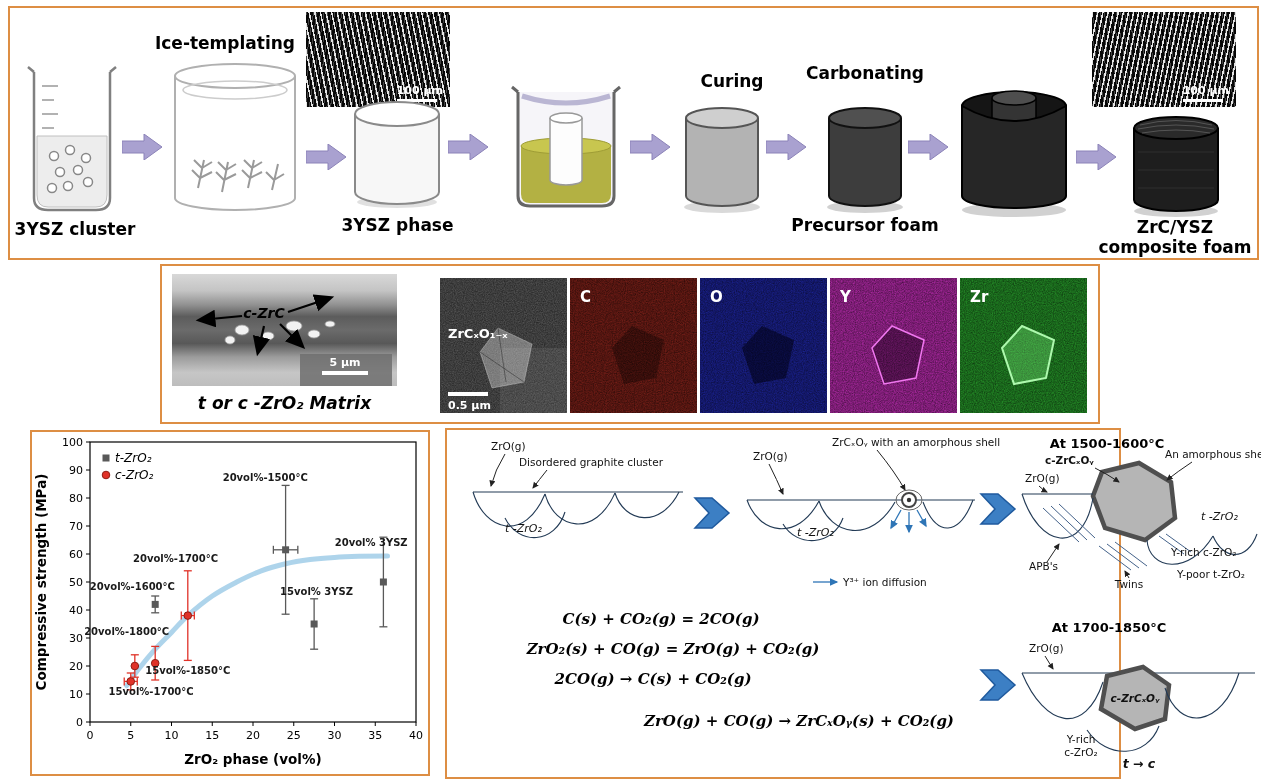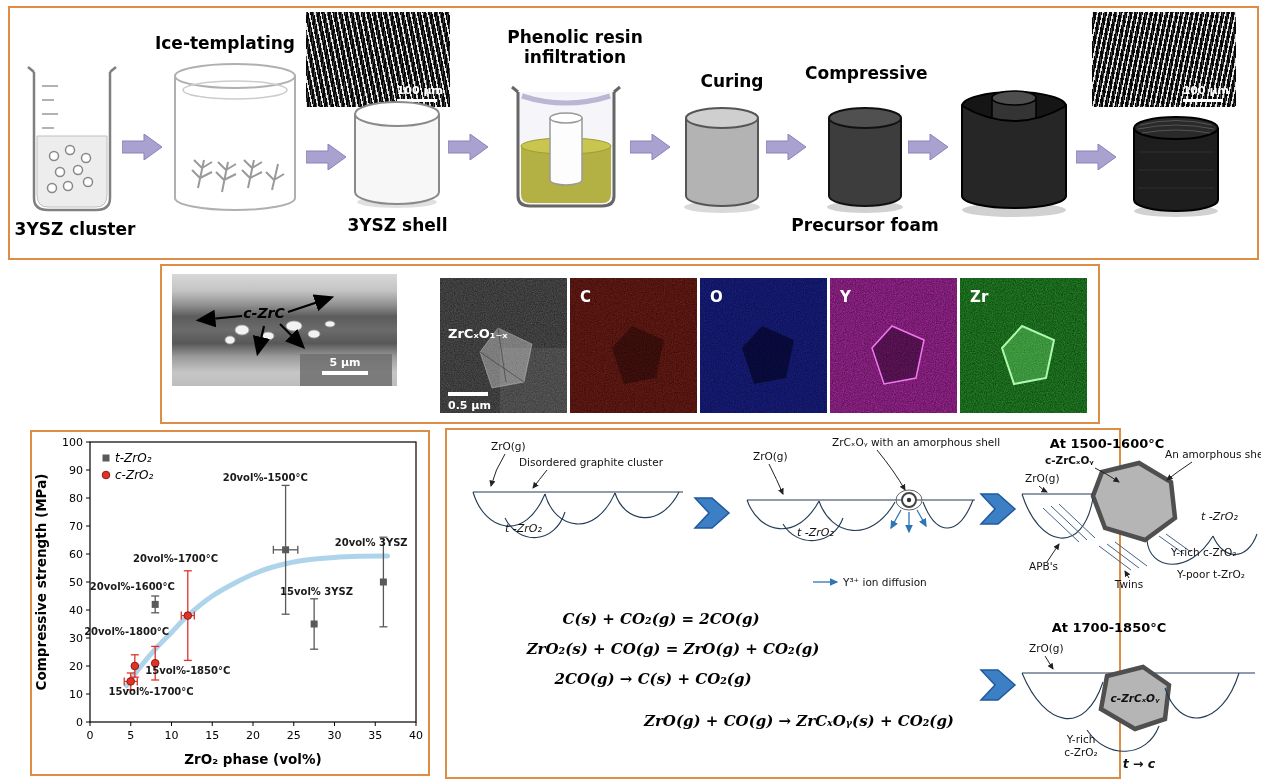--- a/index.html
+++ b/index.html
@@ -129,28 +129,26 @@
 
     <svg class="abs" style="left:296px;top:136px" width="40" height="26">
         <polygon points="0,7 22,7 22,0 40,13 22,26 22,19 0,19" fill="#a9a1d0" stroke="#8b82b8"></polygon>
       </svg>
 
     <svg class="abs" style="left:342px;top:92px" width="90" height="110">
       <ellipse cx="45" cy="102" rx="40" ry="6" fill="rgba(0,0,0,0.12)"></ellipse>
       <path d="M3,14 L3,92 A42,12 0 0 0 87,92 L87,14" fill="#f7f7f7" stroke="#8a8a8a" stroke-width="2"></path>
       <ellipse cx="45" cy="14" rx="42" ry="12" fill="#ffffff" stroke="#8a8a8a" stroke-width="2"></ellipse>
     </svg>
-    <div class="cap-label" style="left:330px;top:208px;width:115px">3YSZ shell</div>
+    <div class="cap-label" style="left:330px;top:208px;width:115px">3YSZ phase</div>
 
     <svg class="abs" style="left:438px;top:126px" width="40" height="26">
         <polygon points="0,7 22,7 22,0 40,13 22,26 22,19 0,19" fill="#a9a1d0" stroke="#8b82b8"></polygon>
       </svg>
 
-    <div class="step-label" style="left:470px;top:20px;width:190px">Phenolic resin
-infiltration</div>
     <svg class="abs" style="left:498px;top:76px" width="116" height="128">
       <path d="M10,8 L10,112 Q10,122 22,122 L94,122 Q106,122 106,112 L106,8" fill="#f6f5f9" stroke="#666" stroke-width="3"></path>
       <path d="M10,8 L4,3 M106,8 L112,3" stroke="#666" stroke-width="3" fill="none"></path>
       <path d="M14,12 Q58,26 102,12" stroke="#9a93bf" stroke-width="5" fill="none" opacity="0.65"></path>
       <path d="M13,62 L13,110 Q13,119 22,119 L94,119 Q103,119 103,110 L103,62 Z" fill="#b3b143"></path>
       <ellipse cx="58" cy="62" rx="45" ry="8" fill="#c8c64f" stroke="#9e9c35" stroke-width="1"></ellipse>
       <path d="M42,34 L42,96 A16,5 0 0 0 74,96 L74,34" fill="#fdfdfd" stroke="#999" stroke-width="1.5"></path>
       <ellipse cx="58" cy="34" rx="16" ry="5" fill="#ffffff" stroke="#999" stroke-width="1.5"></ellipse>
     </svg>
 
@@ -162,21 +160,21 @@
     <svg class="abs" style="left:672px;top:94px" width="80" height="112">
       <ellipse cx="40" cy="105" rx="38" ry="6" fill="rgba(0,0,0,0.15)"></ellipse>
       <path d="M4,16 L4,94 A36,10 0 0 0 76,94 L76,16" fill="#b3b3b3" stroke="#555" stroke-width="2"></path>
       <ellipse cx="40" cy="16" rx="36" ry="10" fill="#cfcfcf" stroke="#555" stroke-width="2"></ellipse>
     </svg>
 
     <svg class="abs" style="left:756px;top:126px" width="40" height="26">
         <polygon points="0,7 22,7 22,0 40,13 22,26 22,19 0,19" fill="#a9a1d0" stroke="#8b82b8"></polygon>
       </svg>
 
-    <div class="step-label" style="left:795px;top:56px;width:120px">Compressive</div>
+    <div class="step-label" style="left:795px;top:56px;width:120px">Carbonating</div>
     <svg class="abs" style="left:815px;top:94px" width="80" height="112">
       <ellipse cx="40" cy="105" rx="38" ry="6" fill="rgba(0,0,0,0.18)"></ellipse>
       <path d="M4,16 L4,94 A36,10 0 0 0 76,94 L76,16" fill="#3d3d3d" stroke="#111" stroke-width="2"></path>
       <ellipse cx="40" cy="16" rx="36" ry="10" fill="#505050" stroke="#111" stroke-width="2"></ellipse>
     </svg>
 
     <svg class="abs" style="left:898px;top:126px" width="40" height="26">
         <polygon points="0,7 22,7 22,0 40,13 22,26 22,19 0,19" fill="#a9a1d0" stroke="#8b82b8"></polygon>
       </svg>
 
@@ -199,20 +197,22 @@
       </div>
     </div>
 
     <svg class="abs" style="left:1120px;top:104px" width="92" height="106">
       <ellipse cx="46" cy="99" rx="42" ry="6" fill="rgba(0,0,0,0.18)"></ellipse>
       <path d="M4,16 L4,88 A42,11 0 0 0 88,88 L88,16" fill="#1e1e1e" stroke="#000" stroke-width="2"></path>
       <ellipse cx="46" cy="16" rx="42" ry="11" fill="#2a2a2a" stroke="#000" stroke-width="2"></ellipse>
       <path d="M10,13 Q46,4 82,13 M8,17 Q46,9 84,17 M12,21 Q46,15 80,21" stroke="#555" stroke-width="1" fill="none"></path>
       <path d="M8,40 H84 M8,58 H84 M8,76 H84" stroke="#2e2e2e" stroke-width="1" fill="none"></path>
     </svg>
+    <div class="cap-label" style="left:1085px;top:210px;width:160px">ZrC/YSZ
+composite foam</div>
 
     <div class="cap-label" style="left:775px;top:208px;width:160px">Precursor foam</div>
   </div>
 
   <div id="panel-micro" class="panel">
 
     <svg class="abs" style="left:10px;top:8px" width="225" height="112">
       <defs>
         <linearGradient id="gLam" x1="0" y1="0" x2="0" y2="1">
           <stop offset="0" stop-color="#d8d8d8"></stop>
@@ -239,20 +239,21 @@
         <path d="M70,42 L28,46"></path>
           <path d="M116,38 L158,24"></path>
         <path d="M92,52 L86,78"></path>
           <path d="M108,50 L130,72"></path>
       </g>
       <text x="92" y="44" text-anchor="middle" font-size="14" font-weight="bold" font-style="italic" fill="#000">c-ZrC</text>
       <rect x="128" y="80" width="92" height="32" fill="#6f6f6f" opacity="0.85"></rect>
       <text x="173" y="92" text-anchor="middle" font-size="11" font-weight="bold" fill="#fff">5 μm</text>
       <rect x="150" y="97" width="46" height="4" fill="#fff"></rect>
     </svg>
+    <div class="cap-label" style="left:10px;top:128px;width:225px;font-style:italic">t or c -ZrO₂ Matrix</div>
 
     <svg class="abs" style="left:278px;top:12px" width="127" height="135">
       <rect width="127" height="135" fill="#181818"></rect>
       <rect width="127" height="135" filter="url(#spW)" opacity="0.32"></rect>
       <rect x="60" y="70" width="67" height="65" fill="rgba(255,255,255,0.08)"></rect>
       <polygon points="58,50 92,66 84,104 52,110 40,74" fill="rgba(230,230,230,0.38)" stroke="rgba(255,255,255,0.3)" stroke-width="1"></polygon>
       <path d="M58,50 L66,104 M40,74 L84,104" stroke="rgba(0,0,0,0.35)" stroke-width="1" fill="none"></path>
       <text x="8" y="60" font-size="13" font-weight="bold" fill="#fff">ZrCₓO₁₋ₓ</text>
       <rect x="8" y="114" width="40" height="4" fill="#fff"></rect>
       <text x="8" y="131" font-size="11" font-weight="bold" fill="#fff">0.5 μm</text>

